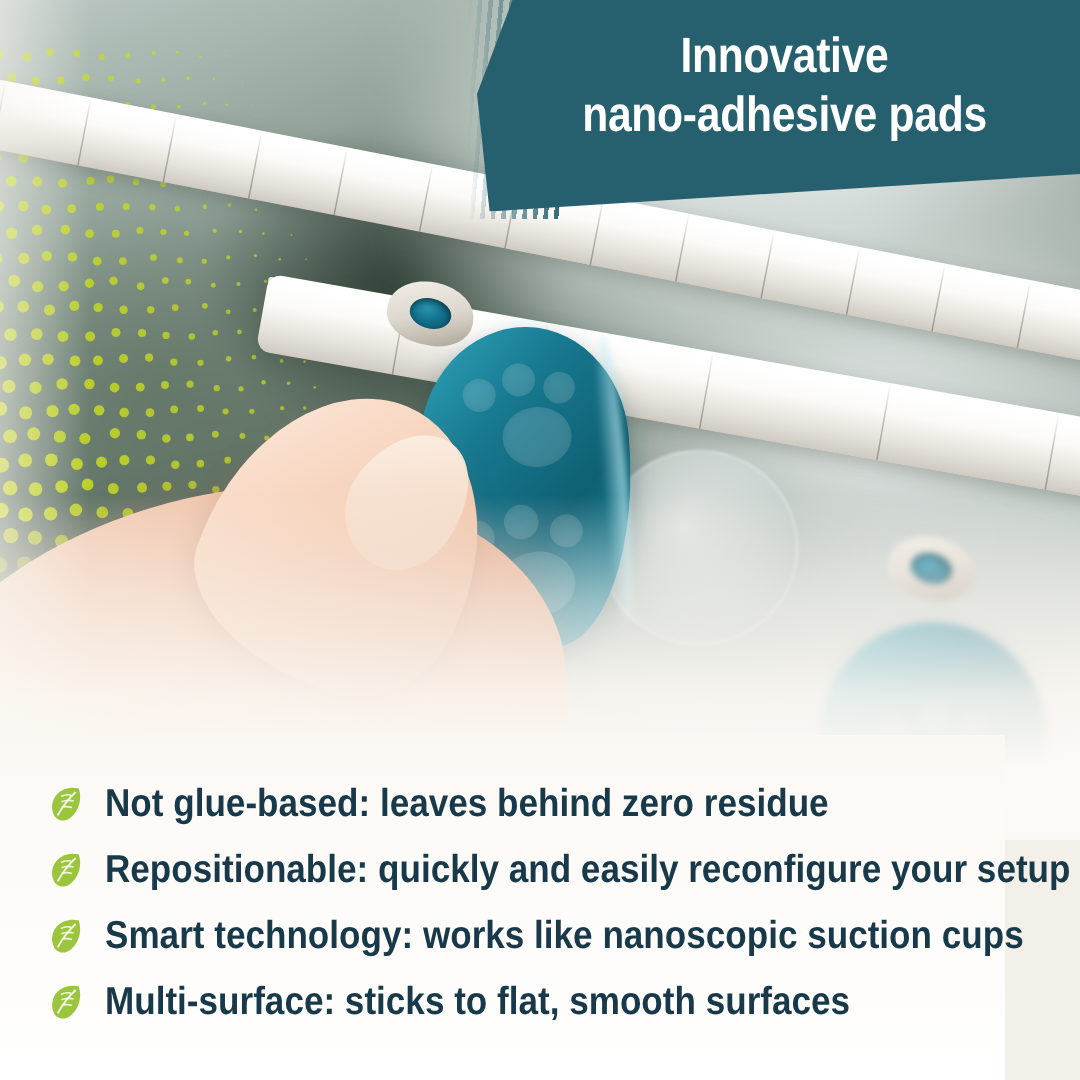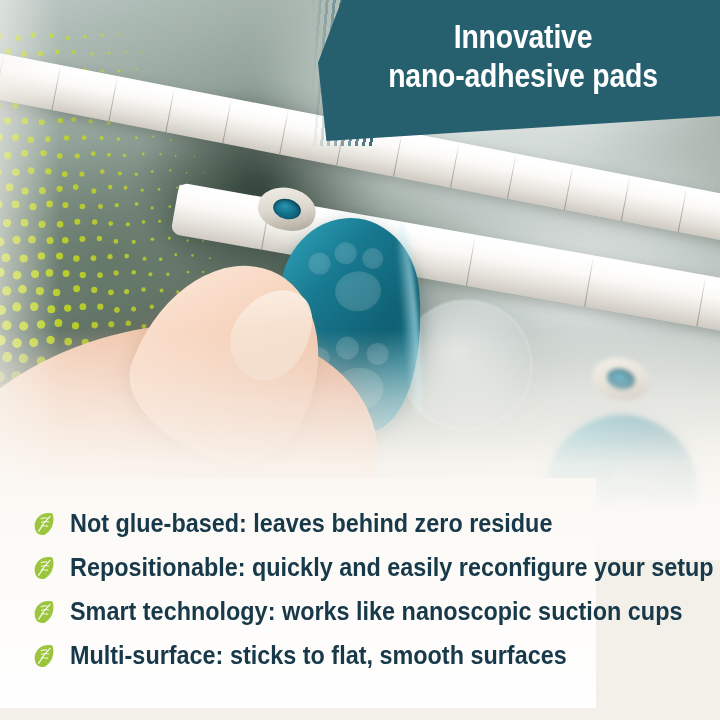--- a/index.html
+++ b/index.html
@@ -253,22 +253,22 @@
     line-height: 1.17;
     letter-spacing: -0.2px;
     transform: scaleX(0.86);
     transform-origin: center top;
   }
   .headline .hl-line { display: block; white-space: nowrap; }
 
   
   .bullets-panel {
     position: absolute;
-    left: 0; bottom: 12px;
-    width: 596px; height: 230px;
+    left: 0; bottom: 0;
+    width: 670px; height: 230px;
     background: linear-gradient(180deg, #fbf8f4 0%, #fdfbf8 40%, #ffffff 100%);
     padding: 0;
   }
   .bullet-row {
     position: absolute;
     left: 30px;
     display: flex;
     align-items: center;
     gap: 13px;
     height: 34px;

